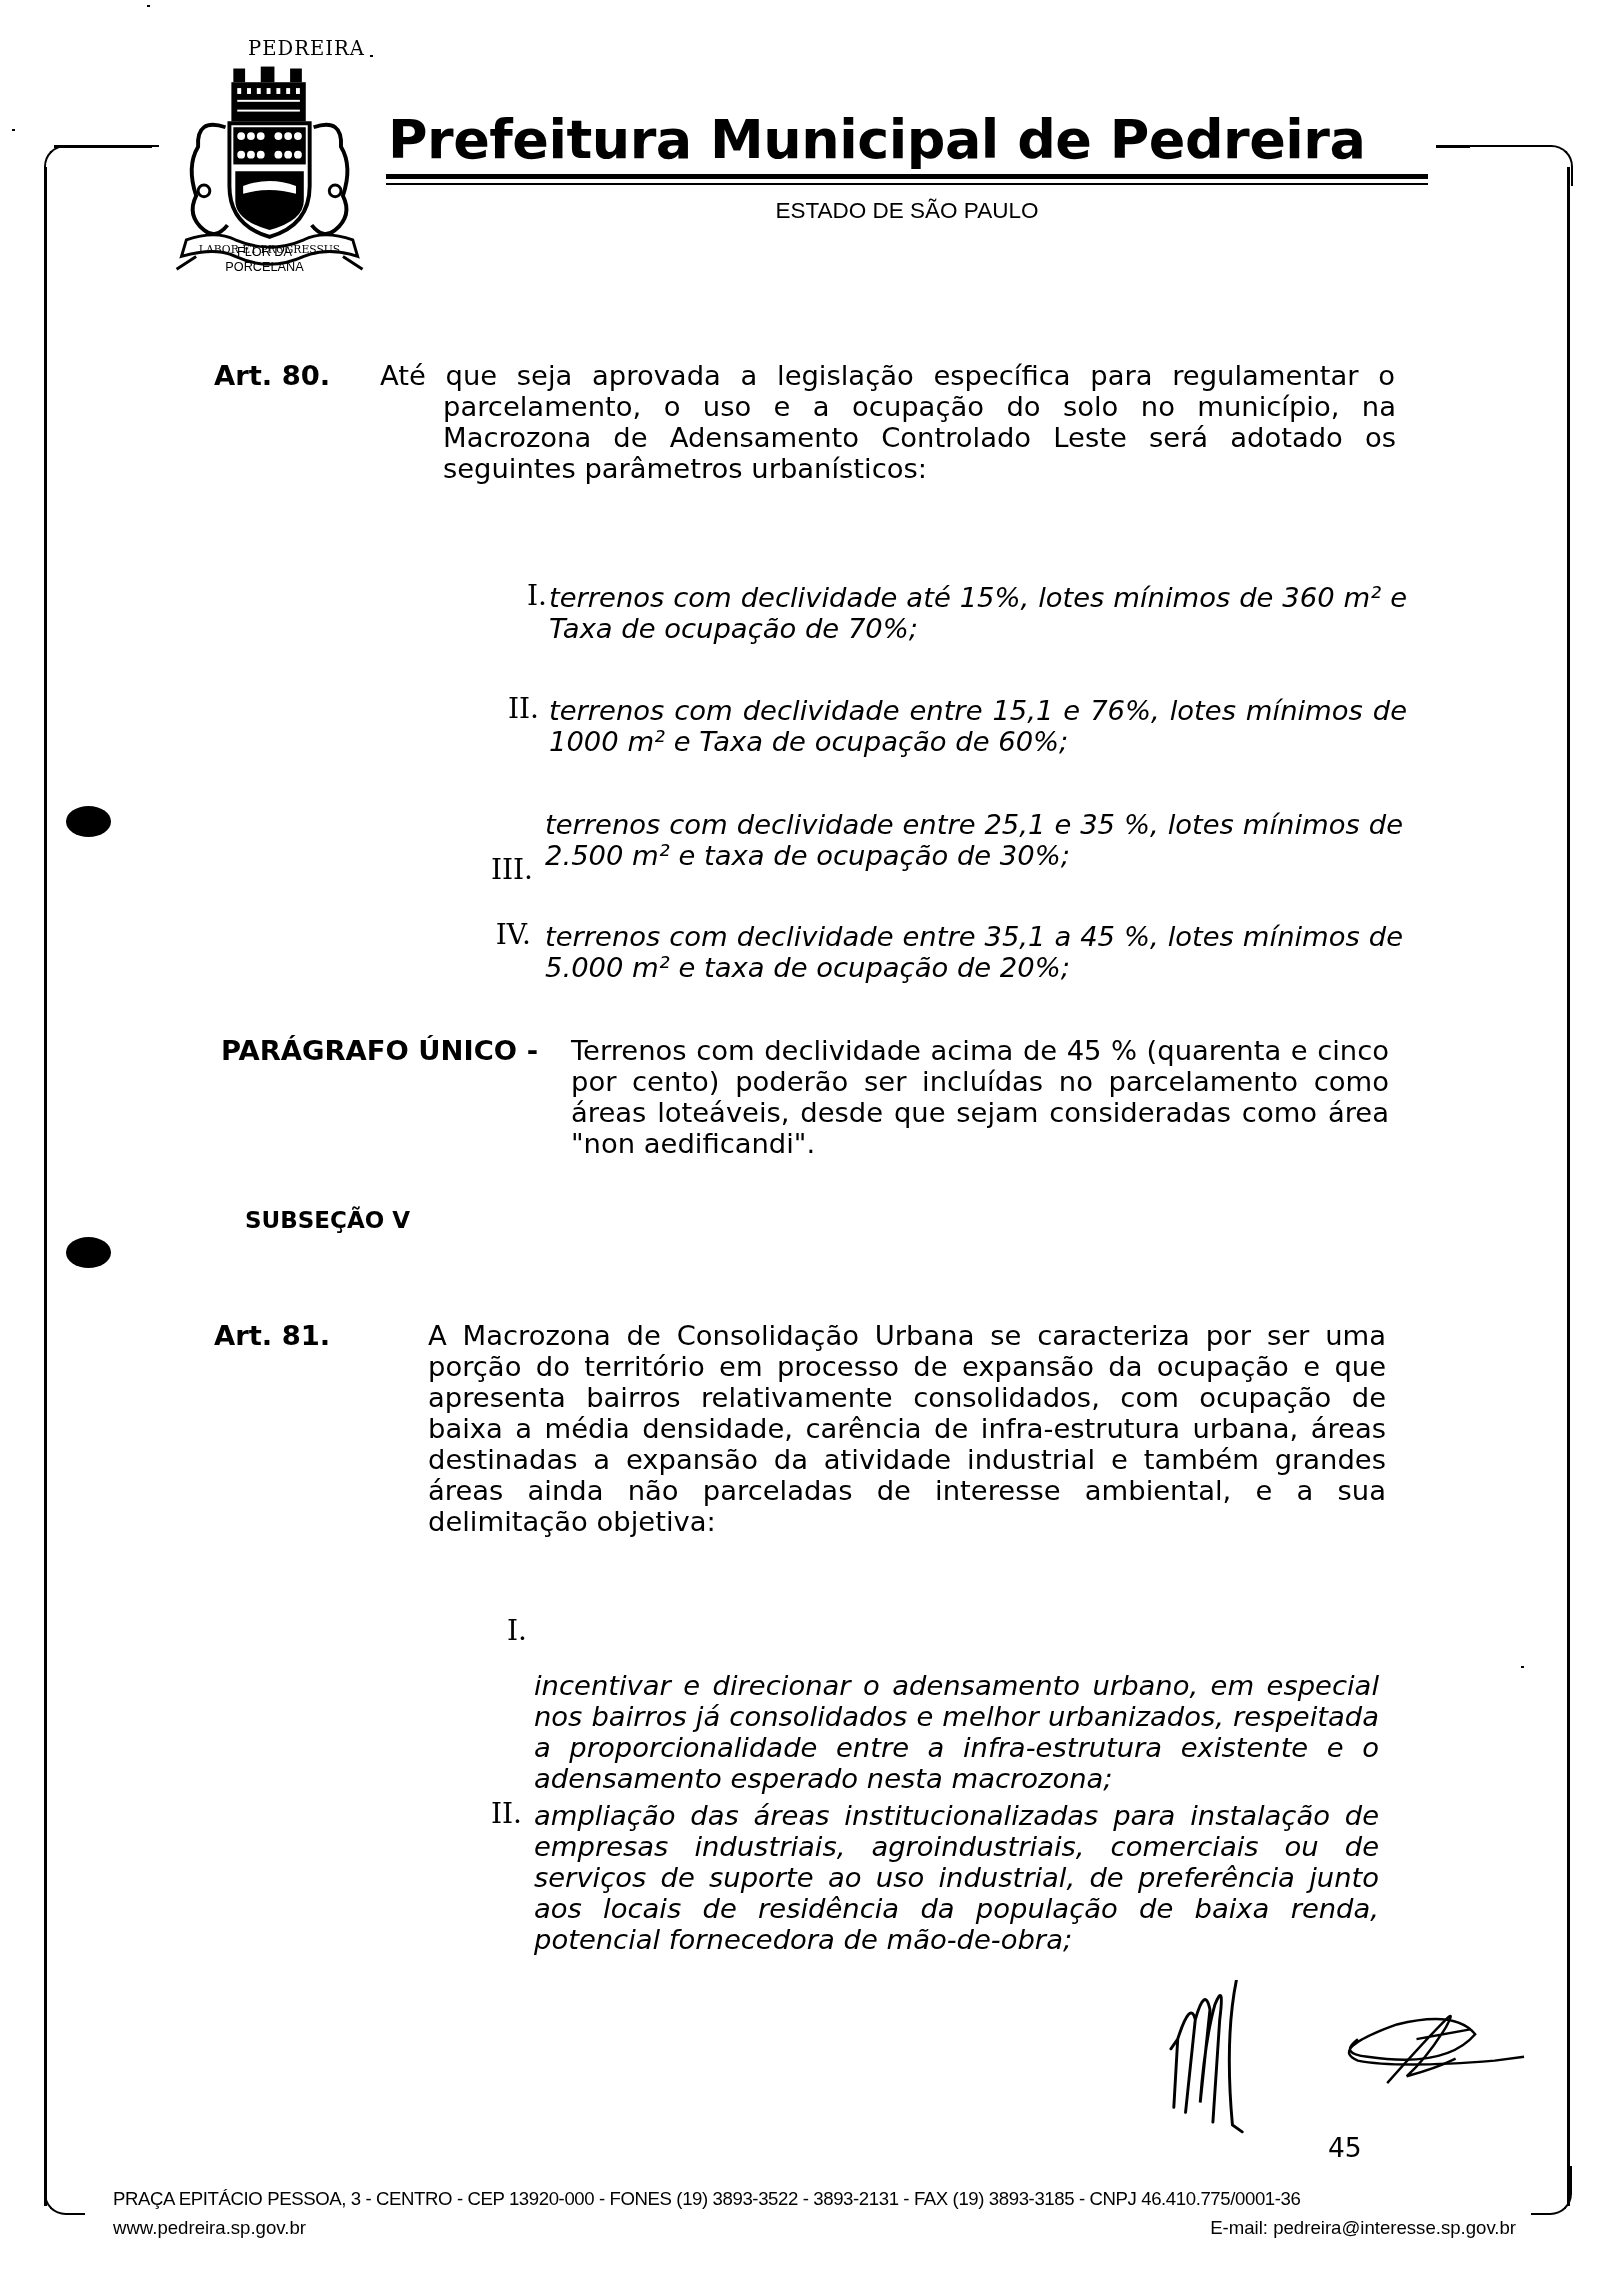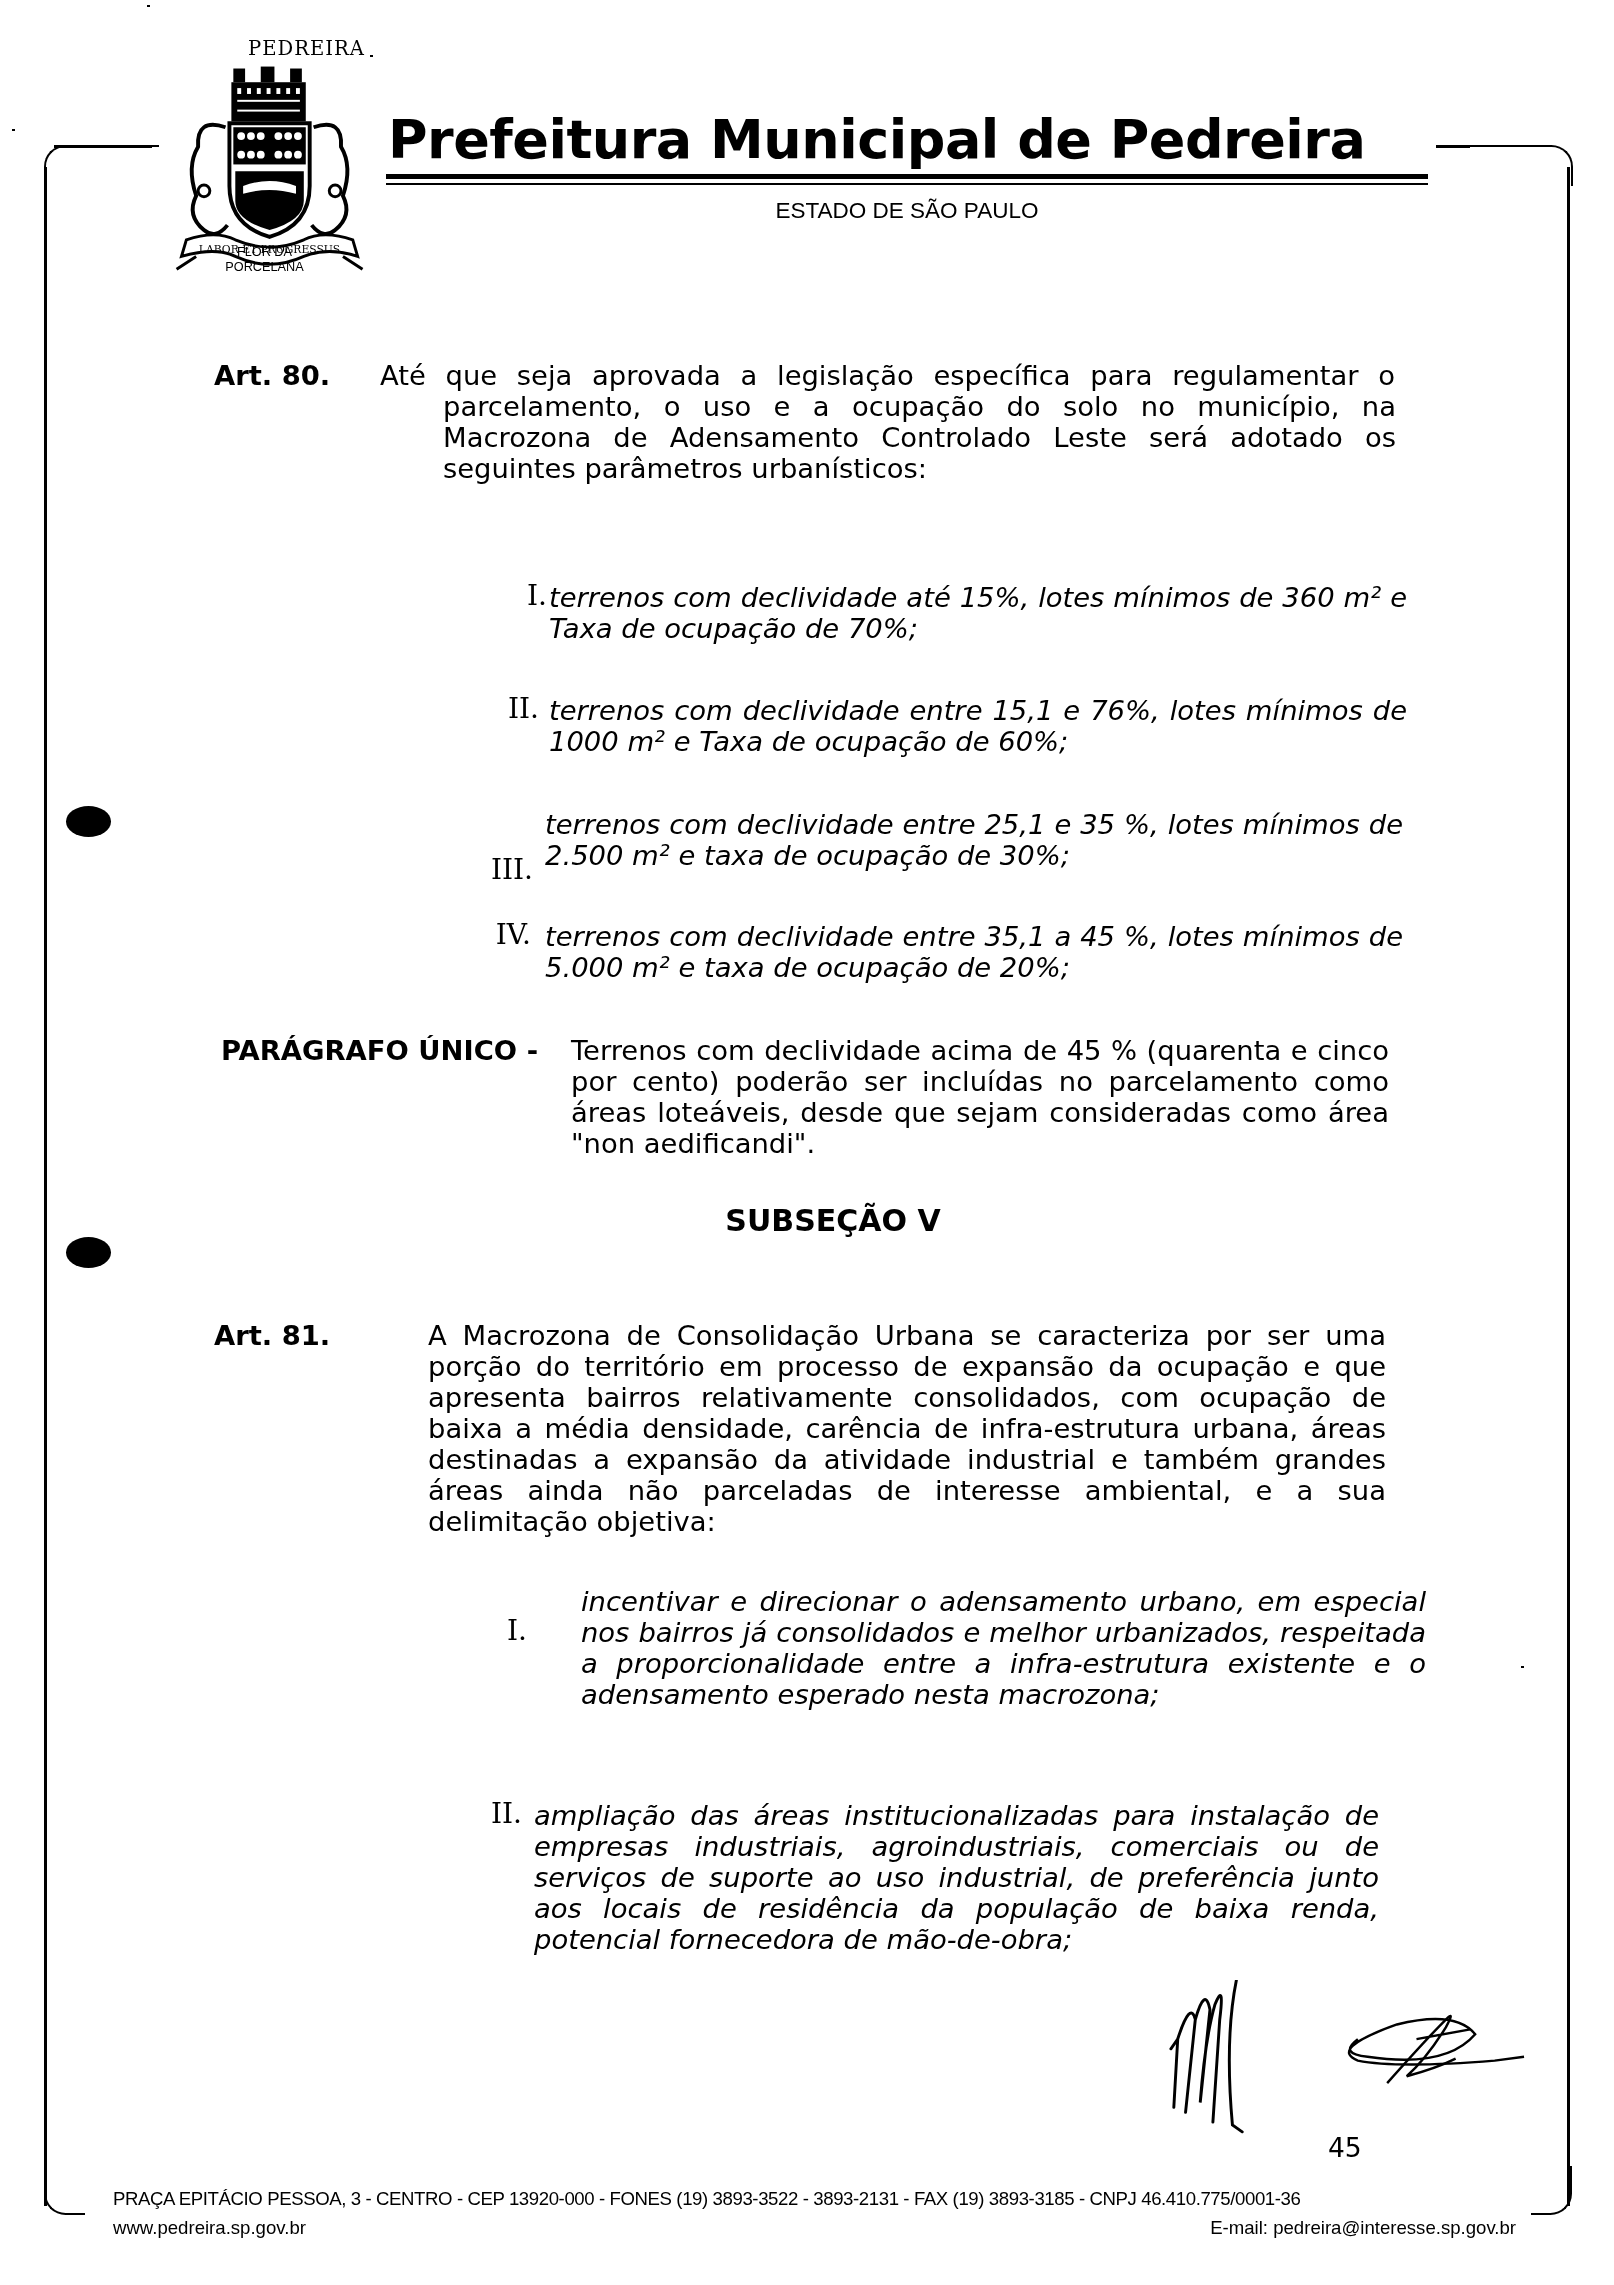--- a/index.html
+++ b/index.html
@@ -34,21 +34,21 @@
     .art80-label { left: 214px; top: 360px; }
     .art80-first { left: 380px; top: 360px; width: 1015px; }
     .art80-rest { left: 443px; top: 391px; width: 953px; }
 
     .item { width: 858px; font-style: italic; }
     .item-num { width: 78px; }
 
     .paragrafo-label { left: 221px; top: 1035px; }
     .paragrafo-text { left: 571px; top: 1035px; width: 818px; }
 
-    .subsecao { left: 245px; top: 1204px; width: 1176px; text-align: center; font-family: "DejaVu Sans", sans-serif; font-weight: bold; font-size: 30px; line-height: 33px; }
+    .subsecao { left: 245px; top: 1204px; width: 1176px; font-family: "DejaVu Sans", sans-serif; font-weight: bold; font-size: 23px; line-height: 33px; }
 
     .art81-label { left: 214px; top: 1320px; }
     .art81-text { left: 428px; top: 1320px; width: 958px; }
 
     
     .signature-1 { left: 1166px; top: 1980px; width: 127px; height: 162px; }
     .signature-2 { left: 1299px; top: 2000px; width: 235px; height: 88px; }
     .page-number { left: 1328px; top: 2132px; font-family: "DejaVu Sans", sans-serif; font-size: 26.5px; }
 
     
@@ -157,21 +157,21 @@
 <div class="abs txt just paragrafo-text">Terrenos com declividade acima de 45 % (quarenta e cinco por cento) poderão ser incluídas no parcelamento como áreas loteáveis, desde que sejam consideradas como área "non aedificandi".</div>
 
 <div class="abs subsecao">
   <div>SUBSEÇÃO V</div>
 </div>
 
 <div class="abs txt bold art81-label">Art. 81.</div>
 <div class="abs txt just art81-text">A Macrozona de Consolidação Urbana se caracteriza por ser uma porção do território em processo de expansão da ocupação e que apresenta bairros relativamente consolidados, com ocupação de baixa a média densidade, carência de infra-estrutura urbana, áreas destinadas a expansão da atividade industrial e também grandes áreas ainda não parceladas de interesse ambiental, e a sua delimitação objetiva:</div>
 
 <div class="abs txt roman item-num" style="left:449px; top:1615px;">I.</div>
-<div class="abs txt just item" style="left:534px; top:1586px; width:845px;margin-left:47px;">incentivar e direcionar o adensamento urbano, em especial nos bairros já consolidados e melhor urbanizados, respeitada a proporcionalidade entre a infra-estrutura existente e o adensamento esperado nesta macrozona;</div>
+<div class="abs txt just item" style="left:534px; top:1670px; width:845px;">incentivar e direcionar o adensamento urbano, em especial nos bairros já consolidados e melhor urbanizados, respeitada a proporcionalidade entre a infra-estrutura existente e o adensamento esperado nesta macrozona;</div>
 
 <div class="abs txt roman item-num" style="left:444px; top:1798px;">II.</div>
 <div class="abs txt just item" style="left:534px; top:1800px; width:845px;">ampliação das áreas institucionalizadas para instalação de empresas industriais, agroindustriais, comerciais ou de serviços de suporte ao uso industrial, de preferência junto aos locais de residência da população de baixa renda, potencial fornecedora de mão-de-obra;</div>
 
 <svg class="abs signature-1" viewBox="0 0 130 165">
   <path d="M5 70 L12 60 L8 130 M12 60 Q25 20 30 40 L20 135 M30 40 Q40 5 45 30 L35 125 Q40 60 50 25 Q60 0 55 40 L48 145 M72 0 Q60 60 68 148 L78 155" fill="none" stroke="#000" stroke-width="3" stroke-linecap="round"></path>
 </svg>
 <svg class="abs signature-2" viewBox="0 0 240 90">
   <path d="M60 40 Q40 55 70 58 Q150 70 180 35 Q160 10 100 25 Q30 50 60 62 Q100 70 200 62 L230 58" fill="none" stroke="#000" stroke-width="2.5"></path>
   <path d="M90 85 Q130 40 150 20 Q160 10 150 28 Q130 60 110 78 Q140 70 160 60 M120 40 L175 30" fill="none" stroke="#000" stroke-width="2.5"></path>

